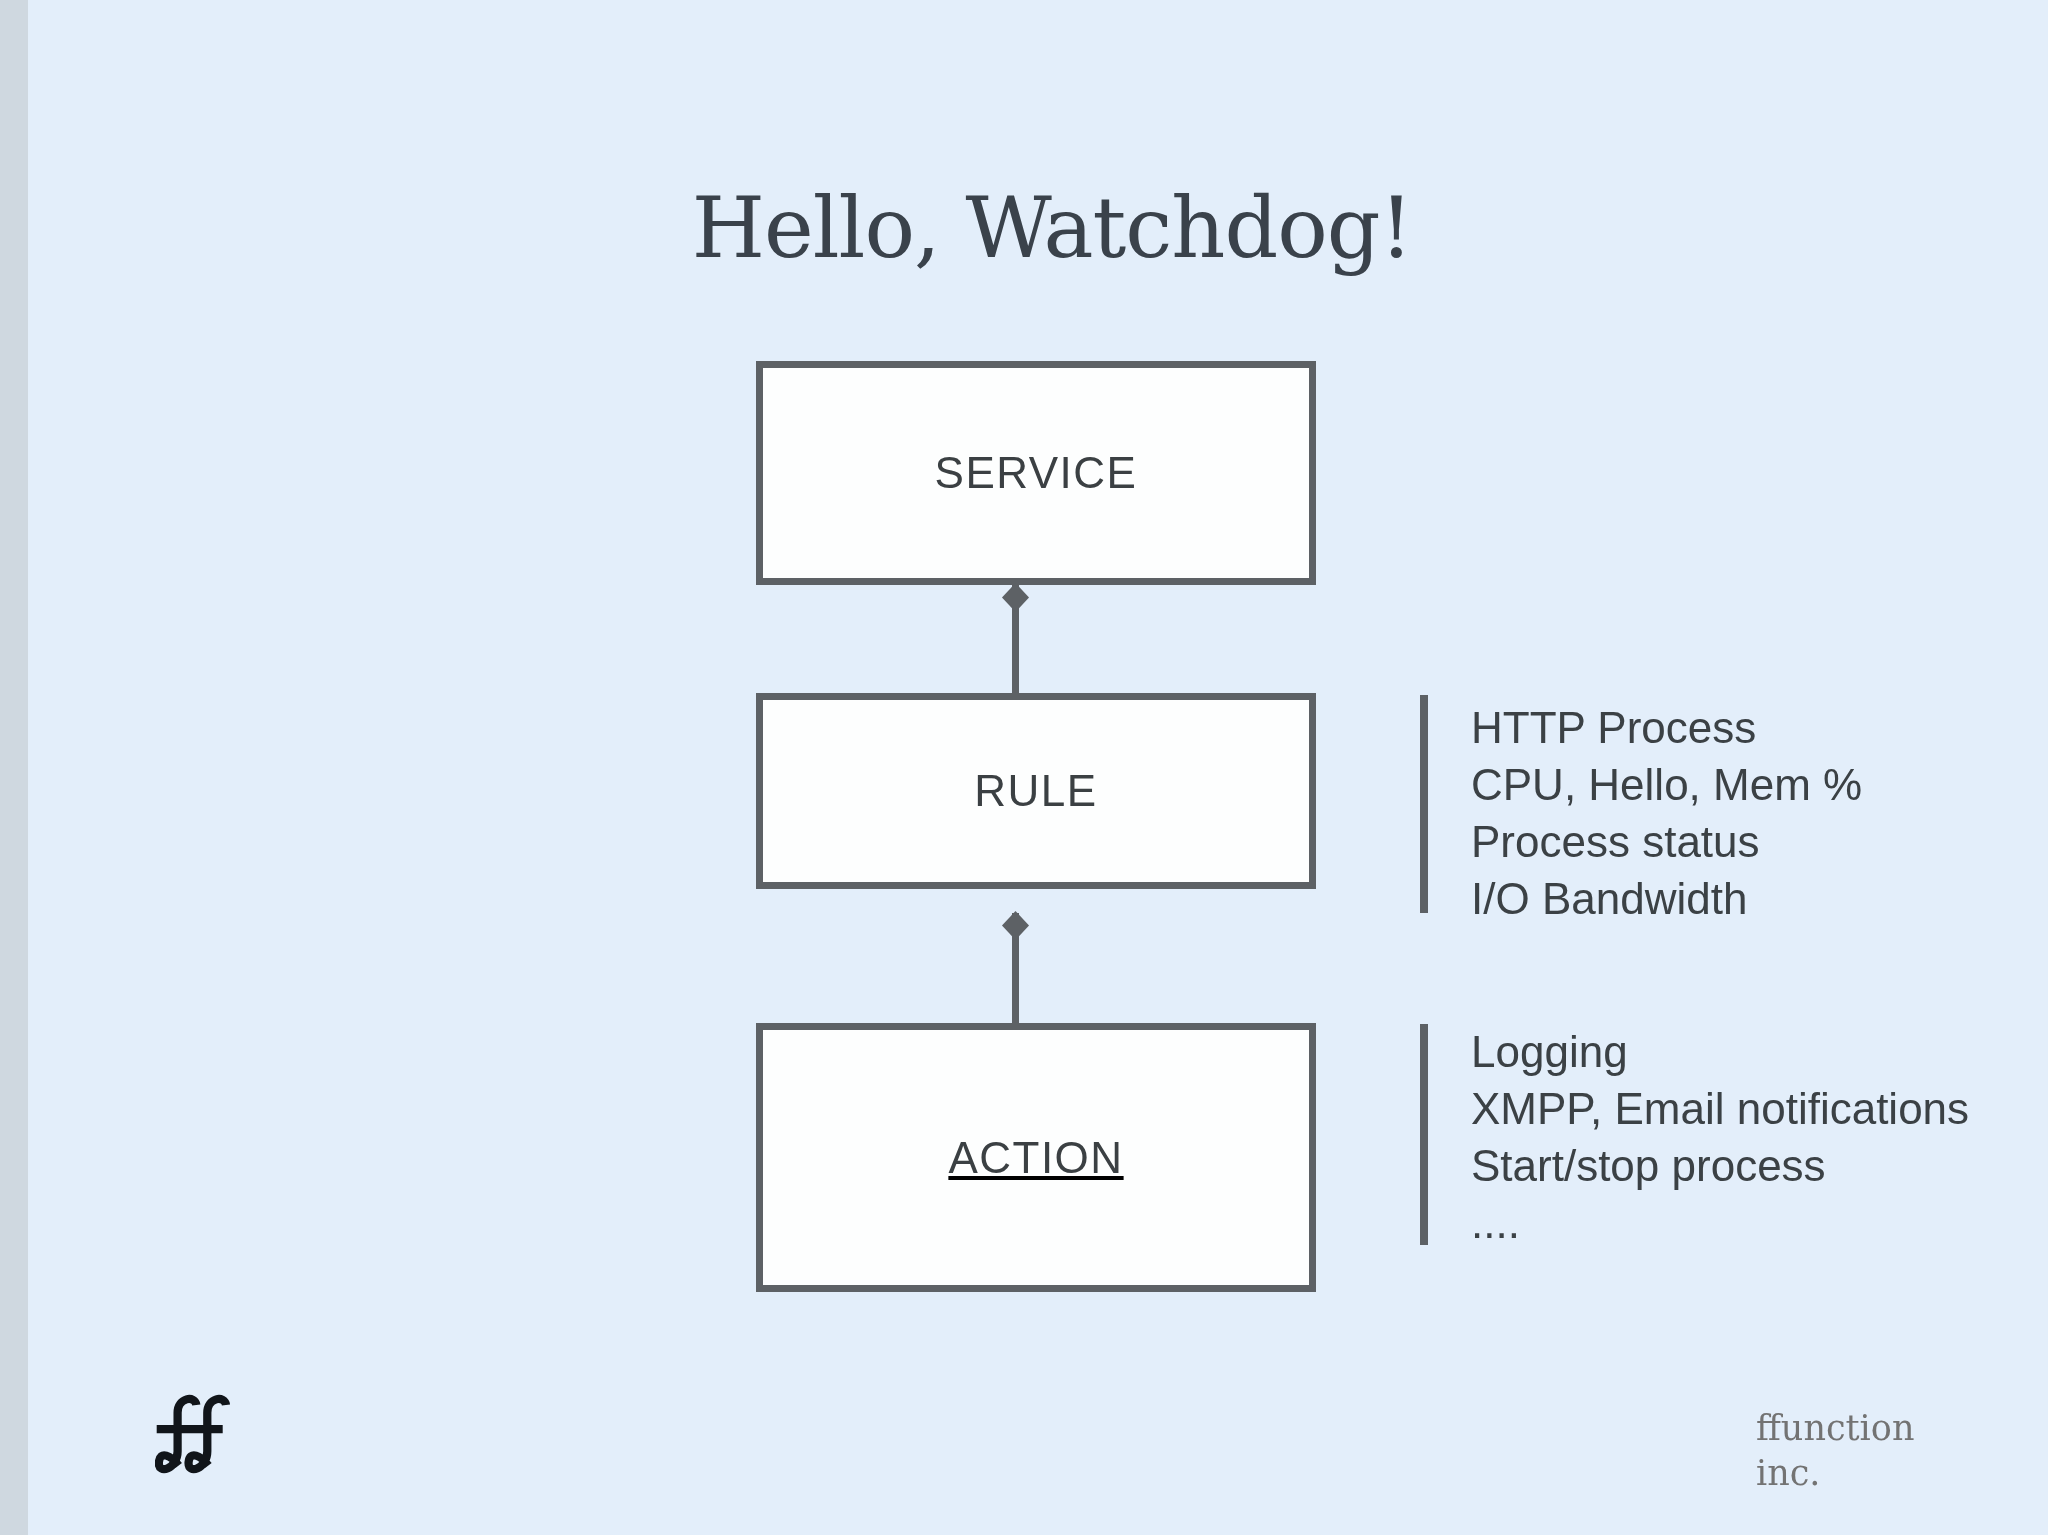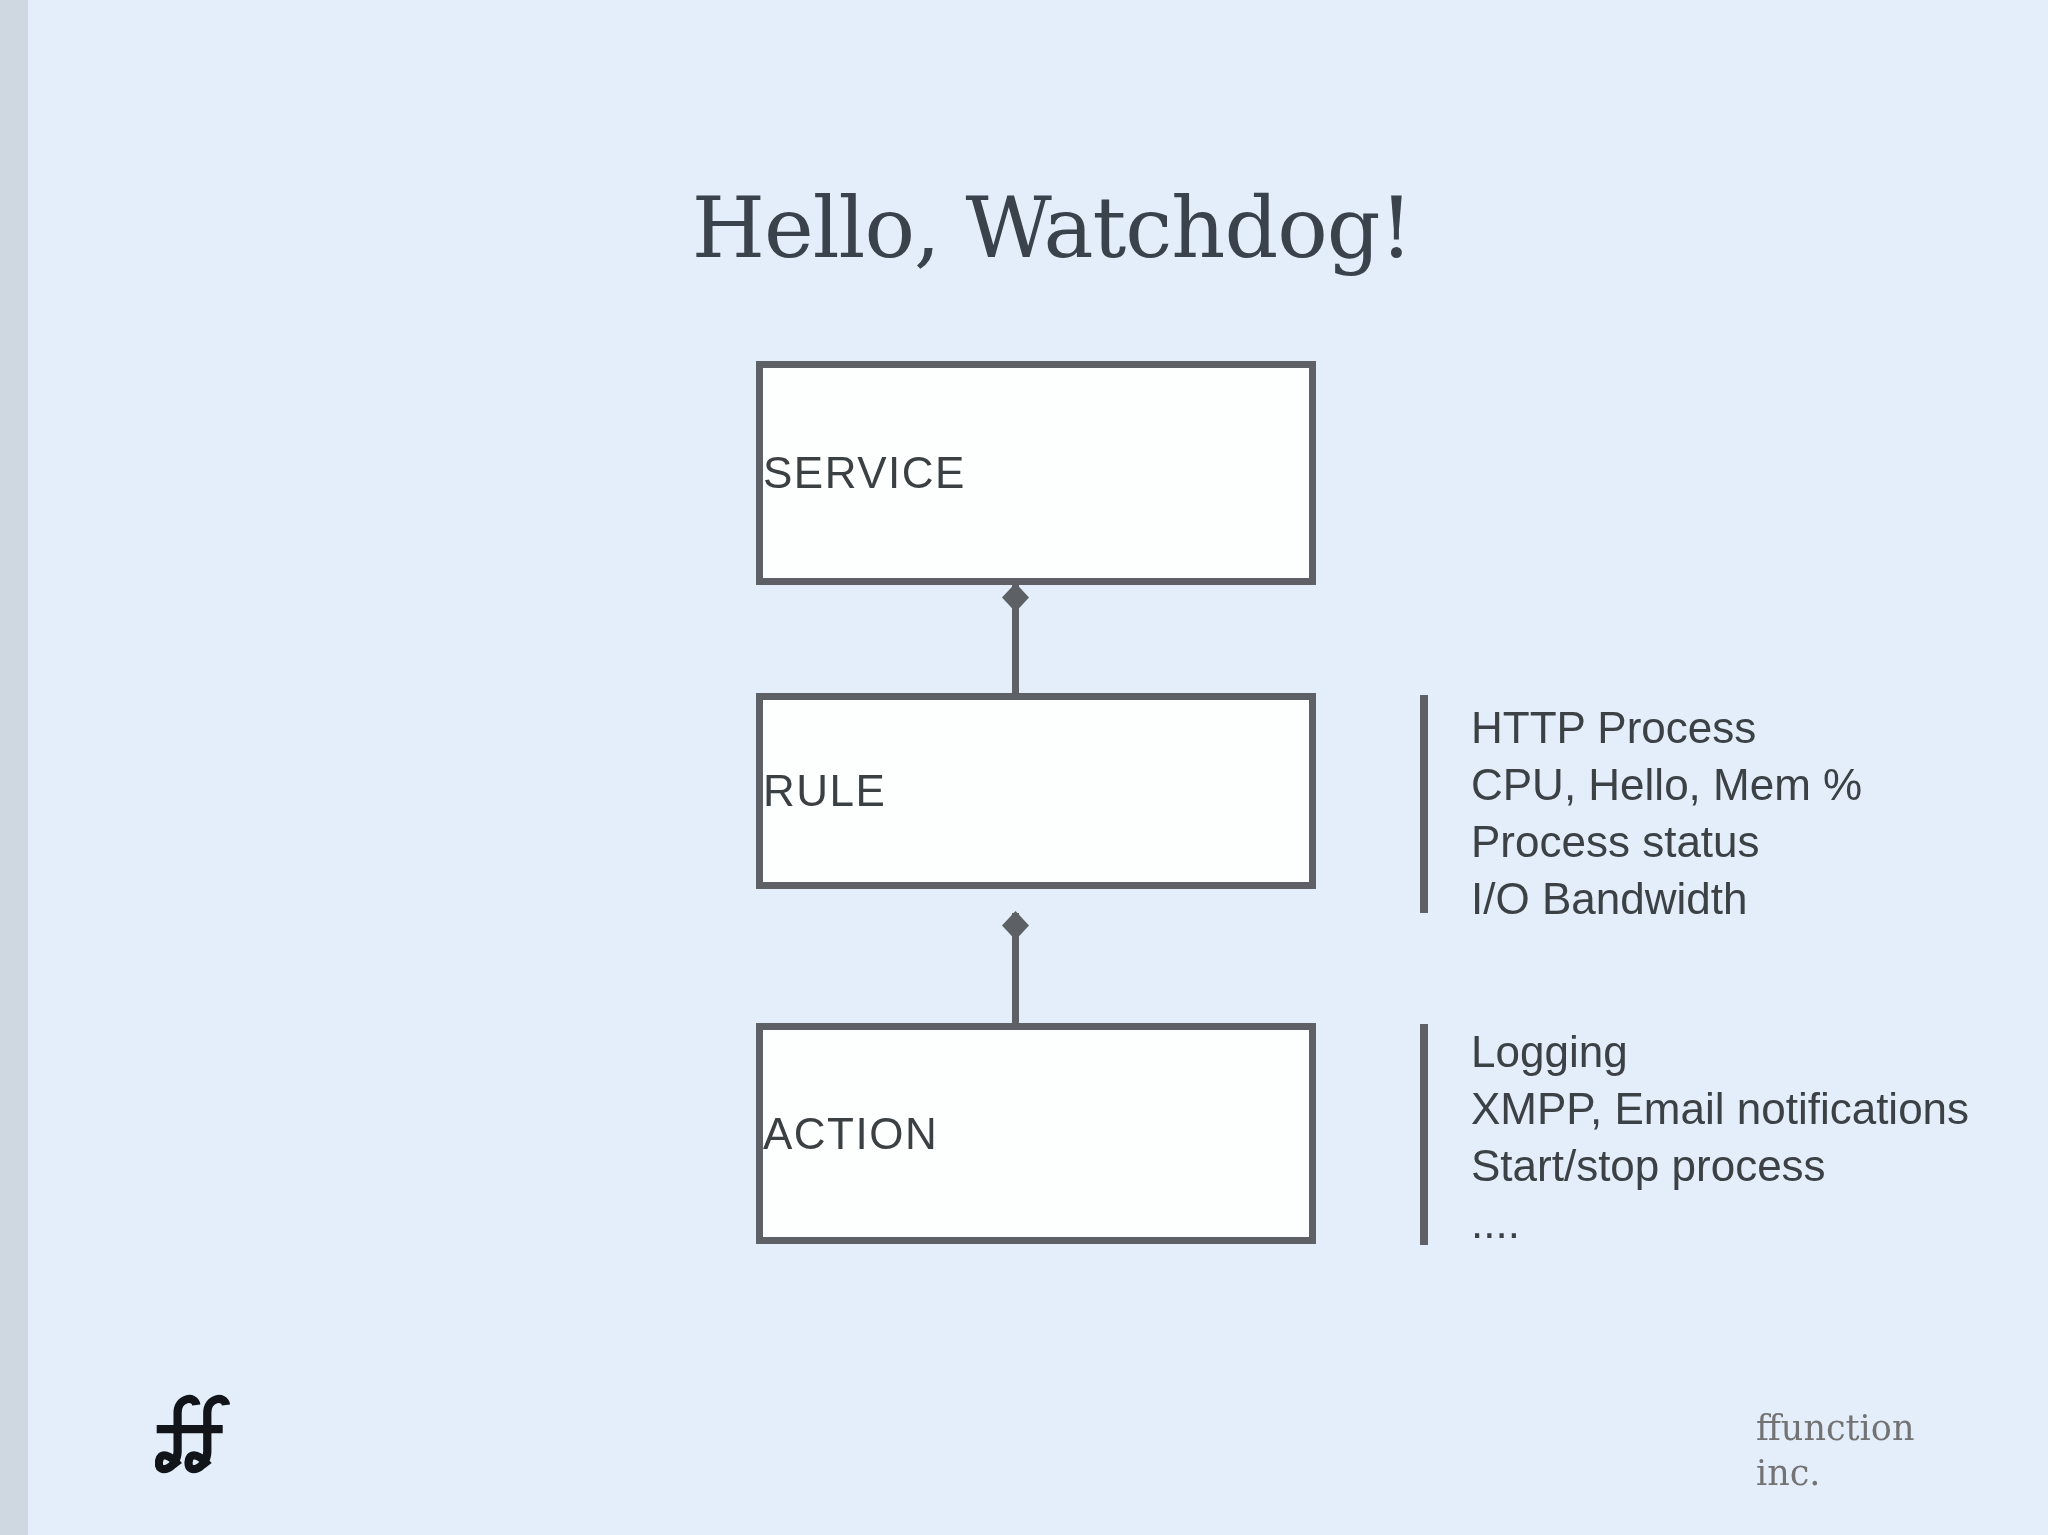--- a/index.html
+++ b/index.html
@@ -18,28 +18,28 @@
     font-family:"DejaVu Serif","Liberation Serif",serif;
     font-size:84px;line-height:1.2;font-weight:500;
     color:#3a424b;letter-spacing:-1px;
   }
   
   .dbox{
     position:absolute;left:728px;width:560px;
     box-sizing:border-box;
     background:#fdfefe;
     border:7px solid #5d6165;
-    display:flex;align-items:center;
+    display:flex;align-items:center;justify-content:center;
   }
   .dbox .dbox-label{
     font-size:44px;font-weight:500;color:#3b4043;letter-spacing:1.5px;
   }
   #box-service{top:361px;height:224px;}
   #box-rule{top:693px;height:196px;}
-  #box-action{top:1023px;height:221px;}
+  #box-action{top:1023px;height:269px;text-decoration:underline;}
   
   .connector-line{
     position:absolute;left:984px;width:7px;background:#5d6165;
   }
   #line-1{top:585px;height:110px;}
   #line-2{top:913px;height:112px;}
   .connector-diamond{
     position:absolute;left:974px;width:27px;height:29px;background:#5d6165;
     -webkit-clip-path:polygon(50% 0,100% 50%,50% 100%,0 50%);
     clip-path:polygon(50% 0,100% 50%,50% 100%,0 50%);

